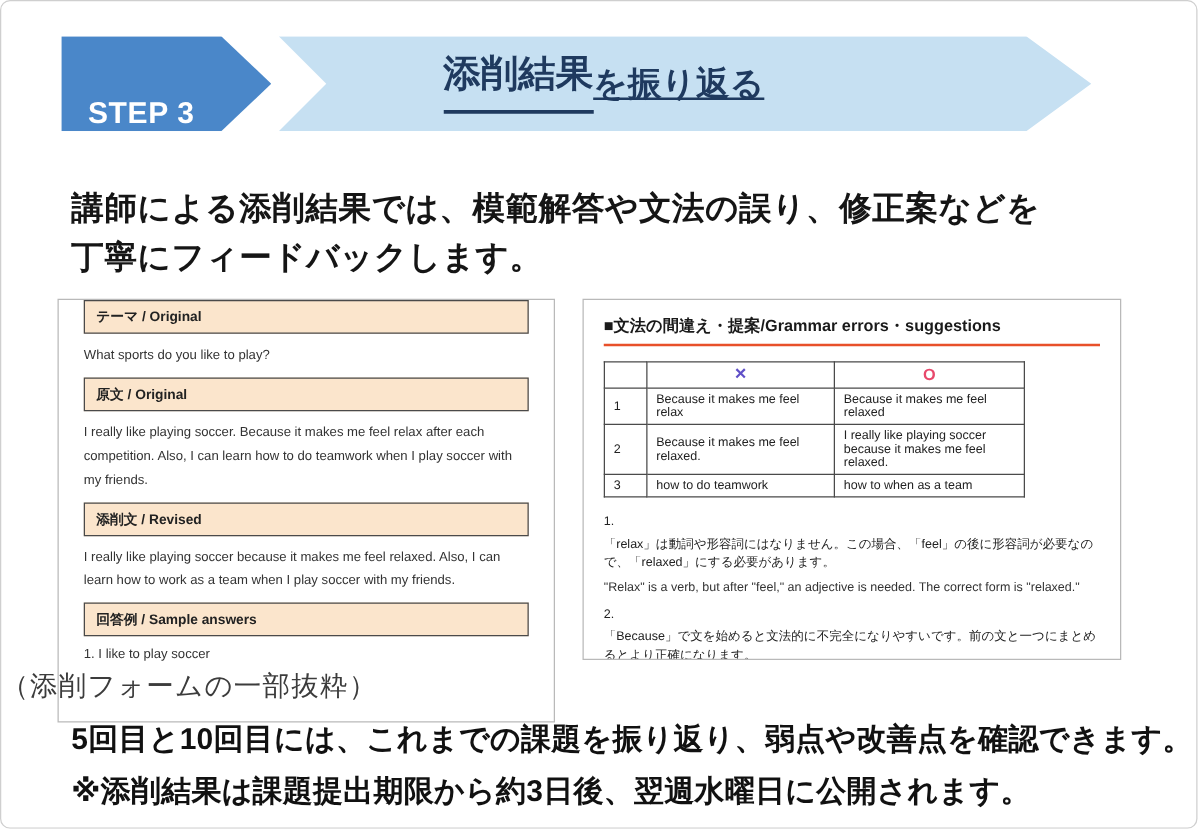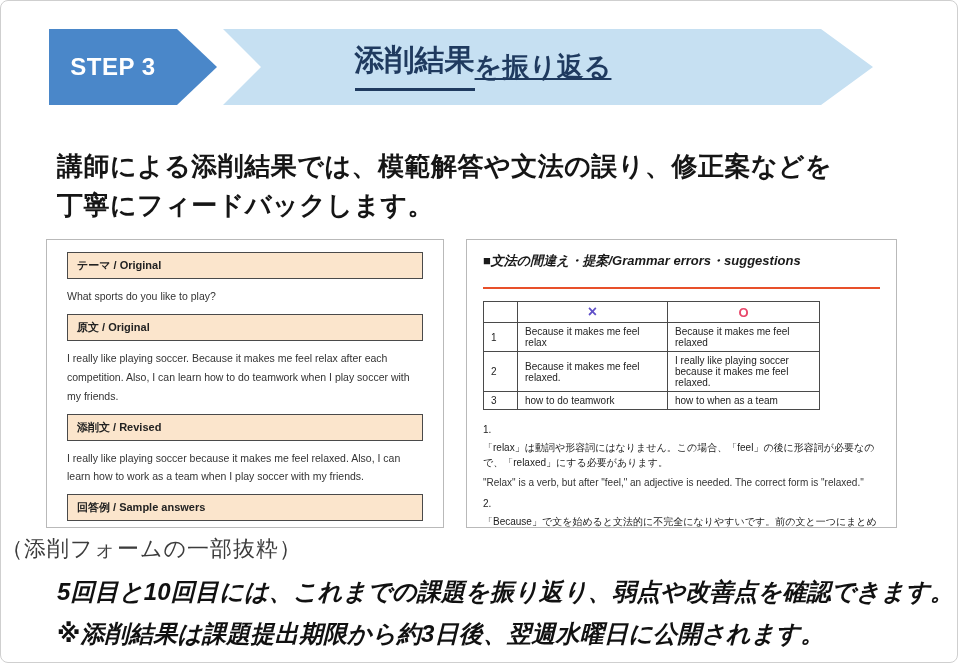--- a/index.html
+++ b/index.html
@@ -10,21 +10,21 @@
     position:relative; width:958px; height:663px; background:#fff;
     border:1px solid #cfcfcf; border-radius:8px; overflow:hidden;
   }
 
   
   .header-row { position:absolute; left:48px; top:28px; width:824px; height:76px; }
   .step-badge {
     position:absolute; left:0; top:0; width:168px; height:76px;
     background:var(--step_bg);
     clip-path:polygon(0 0, calc(100% - 40px) 0, 100% 50%, calc(100% - 40px) 100%, 0 100%);
-    display:flex; align-items:center; justify-content:center; padding-right:40px;
+    display:flex; align-items:flex-end; justify-content:center; padding-right:40px;
   }
   .step-badge span { color:#fff; font-weight:bold; font-size:24px; letter-spacing:.5px; }
   .title-banner {
     position:absolute; left:174px; top:0; width:650px; height:76px;
     background:var(--banner_bg);
     clip-path:polygon(0 0, calc(100% - 52px) 0, 100% 50%, calc(100% - 52px) 100%, 0 100%, 38px 50%);
     display:flex; align-items:center; justify-content:center; padding:0 180px 0 50px;
   }
   .title-banner .t-main {
     color:var(--title); font-weight:bold; font-size:30px;
@@ -32,55 +32,55 @@
   }
   .title-banner .t-rest { color:var(--title); font-weight:bold; font-size:27px;text-decoration:underline; }
 
   
   .intro { position:absolute; left:56px; top:146px; font-size:26px; font-weight:bold;
            color:#151515; line-height:1.5; letter-spacing:.5px; }
 
   
   .panels { position:absolute; left:45px; top:238px; width:851px; height:289px; display:flex; gap:22px; }
   .panel { background:#fff; border:1px solid #b9b9b9; overflow:hidden; }
-  .panel-left  { width:398px; height:289px; padding:12px 20px; }
+  .panel-left  { width:398px; height:339px; padding:0 20px; }
   .panel-right { width:431px; height:289px; padding:12px 16px; }
 
   .sec-head {
     background:var(--section_header_bg); border:1px solid #4a4a4a;
     font-size:11px; font-weight:bold; color:#222; padding:5px 9px; margin-bottom:8px;
   }
   .sec-body { font-size:10.5px; color:#333; line-height:1.8; margin-bottom:8px; }
   .sec-body.tight { line-height:1.3; margin-bottom:0; }
   .sec-body.tight div { margin:0; }
 
   
   .gp-heading { font-size:13px; font-weight:bold; color:#1a1a1a;
-                border-bottom:2.5px solid var(--underline_orange); padding-bottom:17px; margin-bottom:12px;font-style:italic; }
+                border-bottom:2.5px solid var(--underline_orange); padding-bottom:5px; margin-bottom:12px; }
   table.grammar { border-collapse:collapse; margin-bottom:14px; }
   table.grammar th, table.grammar td { border:1px solid #4a4a4a; font-size:10px; color:#222;
                 font-weight:normal; text-align:left; vertical-align:middle; padding:3px 7px; }
   table.grammar .c-num { width:34px; }
   table.grammar .c-x   { width:150px; }
   table.grammar .c-o   { width:152px; }
   table.grammar th { text-align:center; padding:2px; }
   .mark-x { color:var(--mark_wrong); font-weight:bold; font-size:16px; line-height:1; }
   .mark-o { color:var(--mark_correct); font-weight:bold; font-size:13px; line-height:1; }
 
   .note { margin-bottom:8px; }
   .note-num { font-size:10px; color:#222; margin-bottom:6px; }
   .note-jp  { font-size:10px; color:#222; line-height:1.45; margin-bottom:6px; }
   .note-en  { font-size:10px; color:#333; line-height:1.4; }
 
   
   .caption { position:absolute; left:0; top:533px; width:100%; 
              font-family:"Liberation Serif","DejaVu Serif",serif; font-weight:normal;
              font-size:22px; color:#3c3c3c; letter-spacing:1px; }
   .footer { position:absolute; left:56px; top:570px; font-size:24px; font-weight:bold;
-            color:#111; line-height:1.75; letter-spacing:.2px;font-style:italic; }
+            color:#111; line-height:1.75; letter-spacing:.2px; }
 </style>
 </head>
 <body>
 
 <div class="slide">
 
   <div class="header-row">
     <div class="step-badge">
       <span>STEP 3</span>
     </div>

